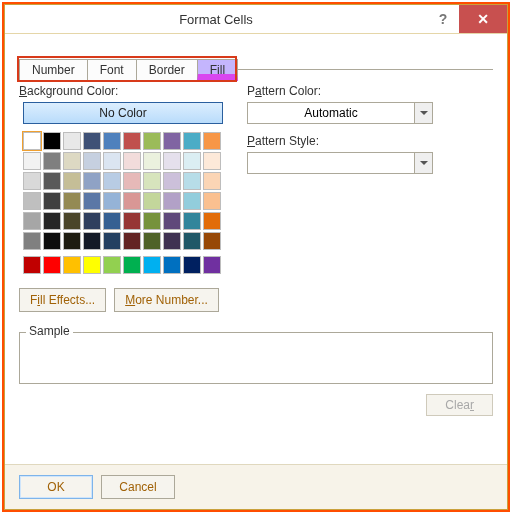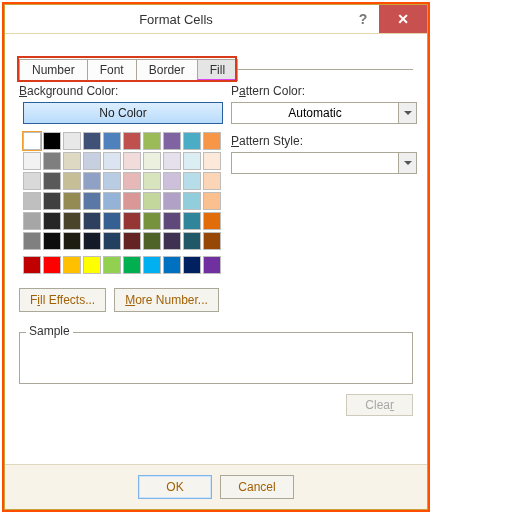--- a/index.html
+++ b/index.html
@@ -7,21 +7,21 @@
   body {
     font-family: "Segoe UI", Tahoma, sans-serif;
     font-size: 12px;
     background: #fff;
     width: 532px;
     height: 515px;
     position: relative;
   }
   .outer-red {
     border: 2px solid #ff4e00;
-    width: 428px;
+    width: 508px;
     height: 510px;
     position: absolute;
     left: 2px;
     top: 2px;
     background: #fff;
   }
   .win {
     position: absolute;
     inset: 0;
     border: 1px solid #c9a13d;
@@ -81,22 +81,22 @@
     border-bottom: 1px solid #aca899;
     background: #fcfcfc;
     padding: 0 12px;
     line-height: 20px;
     font-size: 12px;
     margin-right: -1px;
     position: relative;
     color: #333;
   }
   .tab.active {
-    background: #e5e5e5;
-    border-bottom: 2px solid #d946ef;
+    background: #c4b5fd;
+    border-bottom: 7px solid #d946ef;
     z-index: 2;
   }
   .tabs-highlight {
     position: absolute;
     border: 2px solid #d83a1a;
     left: -2px;
     top: -3px;
     height: 26px;
     width: 220px;
     pointer-events: none;
@@ -211,21 +211,21 @@
     background: #f6f4ee;
     color: #a8a8a8;
     padding: 3px 18px;
     font-size: 12px;
   }
   
   .footer {
     border-top: 1px solid #e0d8be;
     padding: 10px 14px;
     display: flex;
-    justify-content: center;
+    justify-content: flex-start;
     gap: 8px;
     background: #f7f3e9;
   }
   .footer .push-btn {
     width: 74px;
     text-align: center;
     padding: 3px 0;
   }
   .ok-btn {
     border: 1px solid #7eb4ea;

